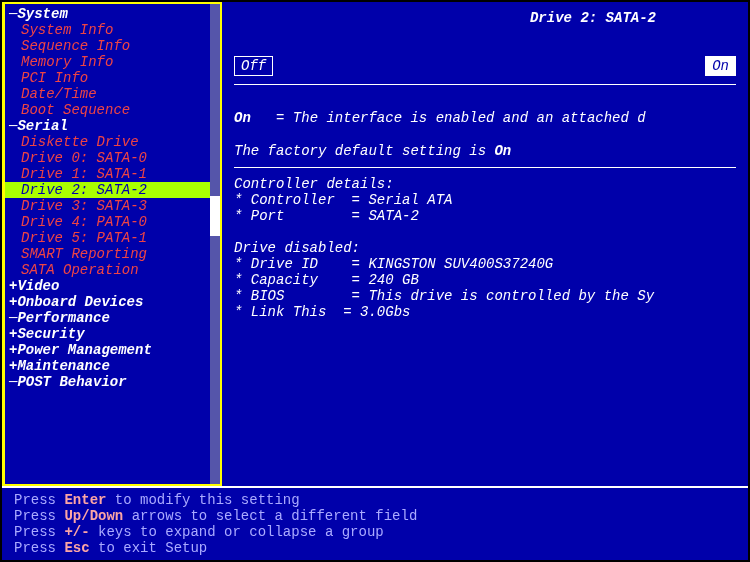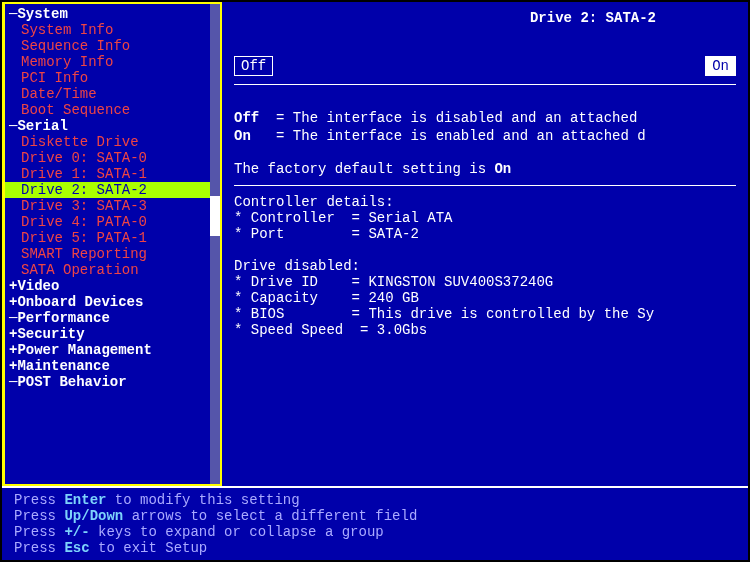--- a/index.html
+++ b/index.html
@@ -21,20 +21,21 @@
       height: 100%;
       background: #0000aa;
       display: flex;
       flex-direction: column;
       border: 2px solid #000;
     }
     .main-area {
       display: flex;
       flex: 1;
       overflow: hidden;
+      font-style: italic;
     }
     .sidebar {
       width: 220px;
       background: #0000aa;
       border: 2px solid #ffff00;
       border-left: 3px solid #ffff00;
       padding: 2px 0;
       overflow: hidden;
       position: relative;
     }
@@ -105,21 +106,21 @@
     .footer {
       background: #0000aa;
       border-top: 2px solid #fff;
       padding: 4px 12px;
       color: #aaaaff;
     }
     .footer-line {
       white-space: pre;
     }
     .key {
-      color: #7dd3fc;
+      color: #fca5a5;
       font-weight: bold;
     }
     .scrollbar {
       position: absolute;
       right: 0;
       top: 40%;
       width: 10px;
       height: 40px;
       background: #fff;
     }
@@ -170,41 +171,40 @@
     </div>
     <div class="content">
       <div class="content-title">Drive 2: SATA-2</div>
       <div class="option-row">
         <span class="option-box">Off</span>
         <span class="option-box on">On</span>
       </div>
       <hr class="hr">
       <br>
       <div class="desc-text">
-        <div class="value-line"><span class="bold">Off</span>  <span>= The interface is disabled and an attached</span></div>
         <div class="value-line"><span class="bold">On</span>   <span>= The interface is enabled and an attached d</span></div>
       </div>
       <br>
       <div>
         <span>The factory default setting is</span>
         <span class="bold">On</span>
       </div>
       <hr class="hr">
       <div>Controller details:</div>
       <div id="controller-lines">
           <div class="value-line">* Controller  = Serial ATA</div>
           <div class="value-line">* Port        = SATA-2</div>
         </div>
       <br>
       <div>Drive disabled:</div>
       <div id="drive-lines">
           <div class="value-line">* Drive ID    = KINGSTON SUV400S37240G</div>
           <div class="value-line">* Capacity    = 240 GB</div>
           <div class="value-line">* BIOS        = This drive is controlled by the Sy</div>
-          <div class="value-line">* Speed Speed  = 3.0Gbs</div>
+          <div class="value-line">* Link This  = 3.0Gbs</div>
         </div>
     </div>
   </div>
   <div class="footer">
     <div id="footer-lines">
         <div class="footer-line"><span>Press </span><span class="key">Enter</span><span> to modify this setting</span></div>
         <div class="footer-line"><span>Press </span><span class="key">Up/Down</span><span> arrows to select a different field</span></div>
         <div class="footer-line"><span>Press </span><span class="key">+/-</span><span> keys to expand or collapse a group</span></div>
         <div class="footer-line"><span>Press </span><span class="key">Esc</span><span> to exit Setup</span></div>
       </div>

